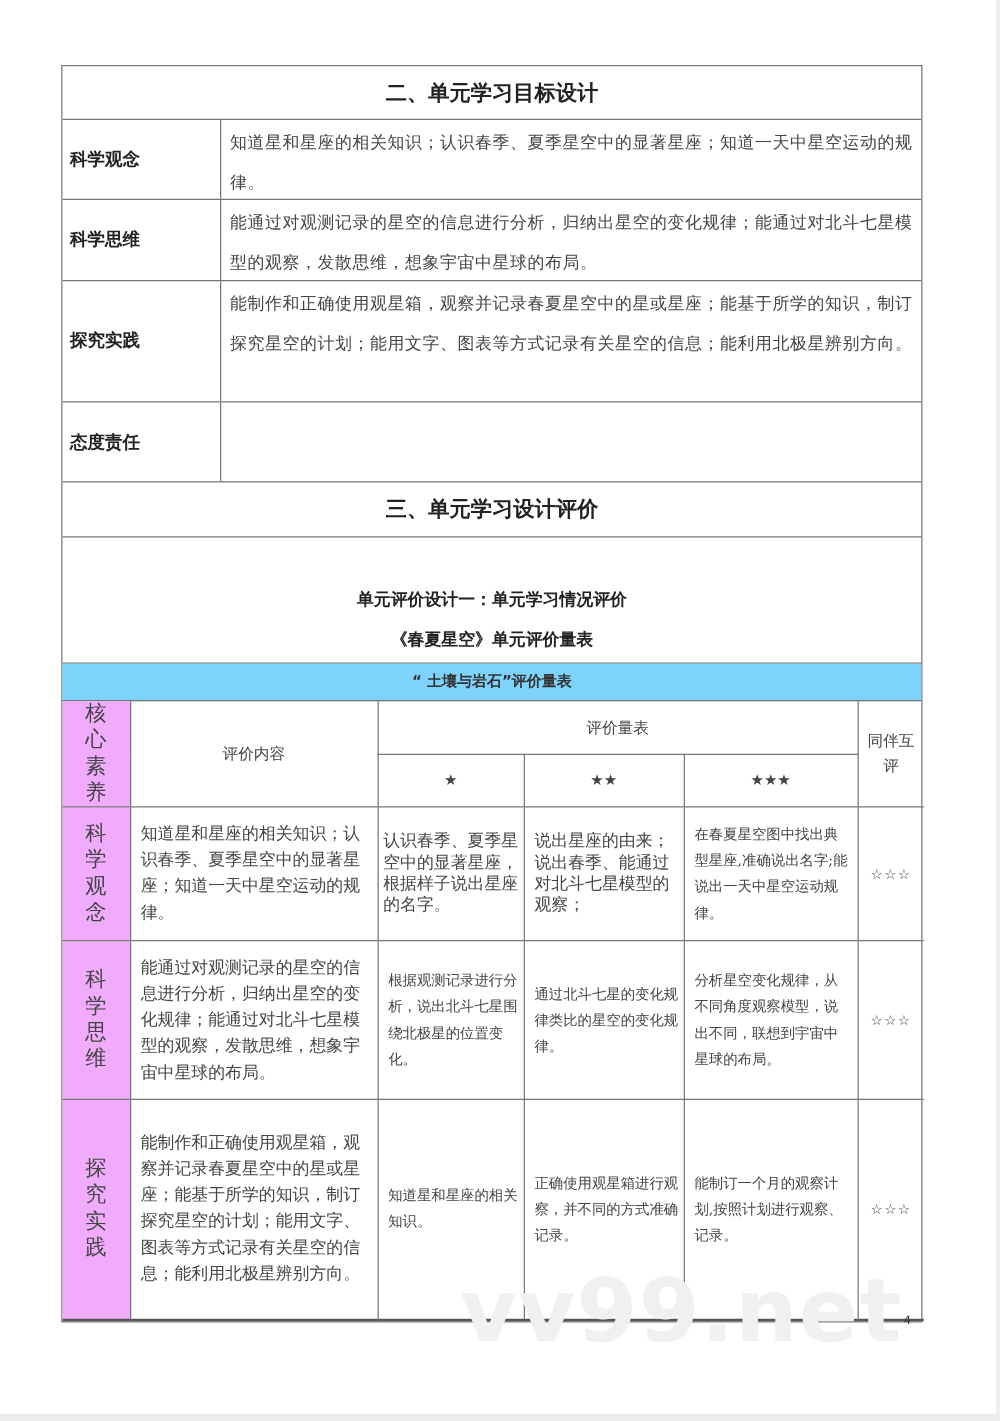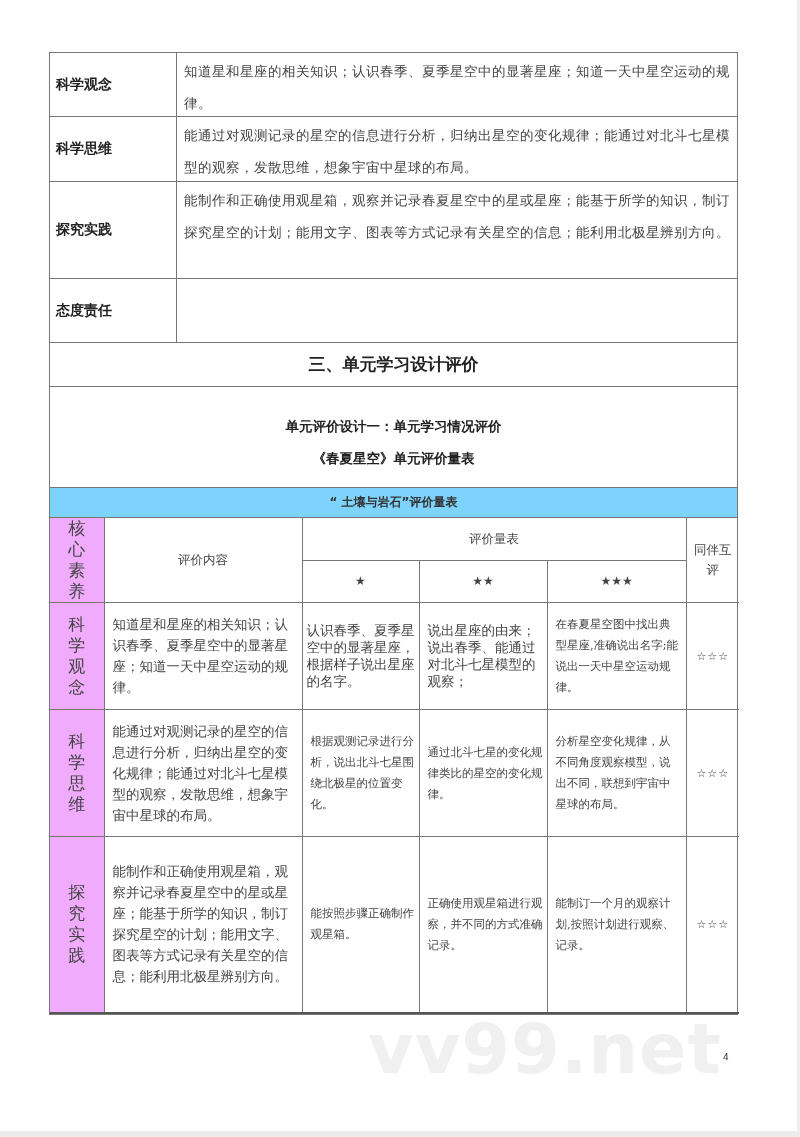--- a/index.html
+++ b/index.html
@@ -33,21 +33,21 @@
     display: flex; align-items: center; padding-left: 6px;
     font-family: "DejaVu Sans", "Liberation Sans", sans-serif;
     font-weight: bold; font-size: 14px; color: #222;
   }
   .goal-text {
     flex: 1; padding: 2px 6px 0 7px; font-size: 13.5px; line-height: 32px;
     letter-spacing: 0.5px; color: #444;
   }
   .eval-block {
     height: 101px; flex-direction: column; align-items: center; justify-content: flex-end;
-    padding-bottom: 13px; box-sizing: border-box;
+    padding-bottom: 2px; box-sizing: border-box;
     font-family: "DejaVu Sans", "Liberation Sans", sans-serif;
     font-weight: bold; font-size: 13.5px; color: #222;
   }
   .eval-block div { line-height: 32px; }
   .rubric-title {
     height: 30px; align-items: center; justify-content: center;
     background: #7dd3fc;
     font-family: "DejaVu Sans", "Liberation Sans", sans-serif;
     font-weight: bold; font-size: 12px; color: #333;
   }
@@ -81,20 +81,23 @@
   }
 </style>
 </head>
 <body>
 
 <div class="page-edge-right"></div>
 <div class="page-edge-bottom"></div>
 
 <div class="doc">
 
+  <div class="row section-title">
+    <span>二、单元学习目标设计</span>
+  </div>
 
   <div class="row" style="height:64px">
     <div class="goal-label">科学观念</div>
     <div class="goal-text">知道星和星座的相关知识；认识春季、夏季星空中的显著星座；知道一天中星空运动的规律。</div>
   </div>
   <div class="row" style="height:65px">
     <div class="goal-label">科学思维</div>
     <div class="goal-text">能通过对观测记录的星空的信息进行分析，归纳出星空的变化规律；能通过对北斗七星模型的观察，发散思维，想象宇宙中星球的布局。</div>
   </div>
   <div class="row" style="height:97px">
@@ -152,21 +155,21 @@
       <td class="core" style="padding:0 12px">科学思维</td>
       <td class="content" style="padding-left:8px">能通过对观测记录的星空的信息进行分析，归纳出星空的变化规律；能通过对北斗七星模型的观察，发散思维，想象宇宙中星球的布局。</td>
       <td class="lvl-small" style="padding-left:8px">根据观测记录进行分析，说出北斗七星围绕北极星的位置变化。</td>
       <td class="lvl-small" style="padding-left:8px">通过北斗七星的变化规律类比的星空的变化规律。</td>
       <td class="lvl-small" style="padding-left:8px">分析星空变化规律，从不同角度观察模型，说出不同，联想到宇宙中星球的布局。</td>
       <td class="peer">☆☆☆</td>
     </tr>
     <tr style="height:176px">
       <td class="core" style="padding:0 12px">探究实践</td>
       <td class="content" style="padding-left:8px">能制作和正确使用观星箱，观察并记录春夏星空中的星或星座；能基于所学的知识，制订探究星空的计划；能用文字、图表等方式记录有关星空的信息；能利用北极星辨别方向。</td>
-      <td class="lvl-small" style="padding-left:8px">能按照步骤正确制作观星箱。</td>
+      <td class="lvl-small" style="padding-left:8px">知道星和星座的相关知识。</td>
       <td class="lvl-small" style="padding-left:8px">正确使用观星箱进行观察，并不同的方式准确记录。</td>
       <td class="lvl-small" style="padding-left:8px">能制订一个月的观察计划,按照计划进行观察、记录。</td>
       <td class="peer">☆☆☆</td>
     </tr>
   </tbody>
     </table>
 </div>
 
 <div class="watermark">vv99.net</div>
 <div class="page-number">4</div>

